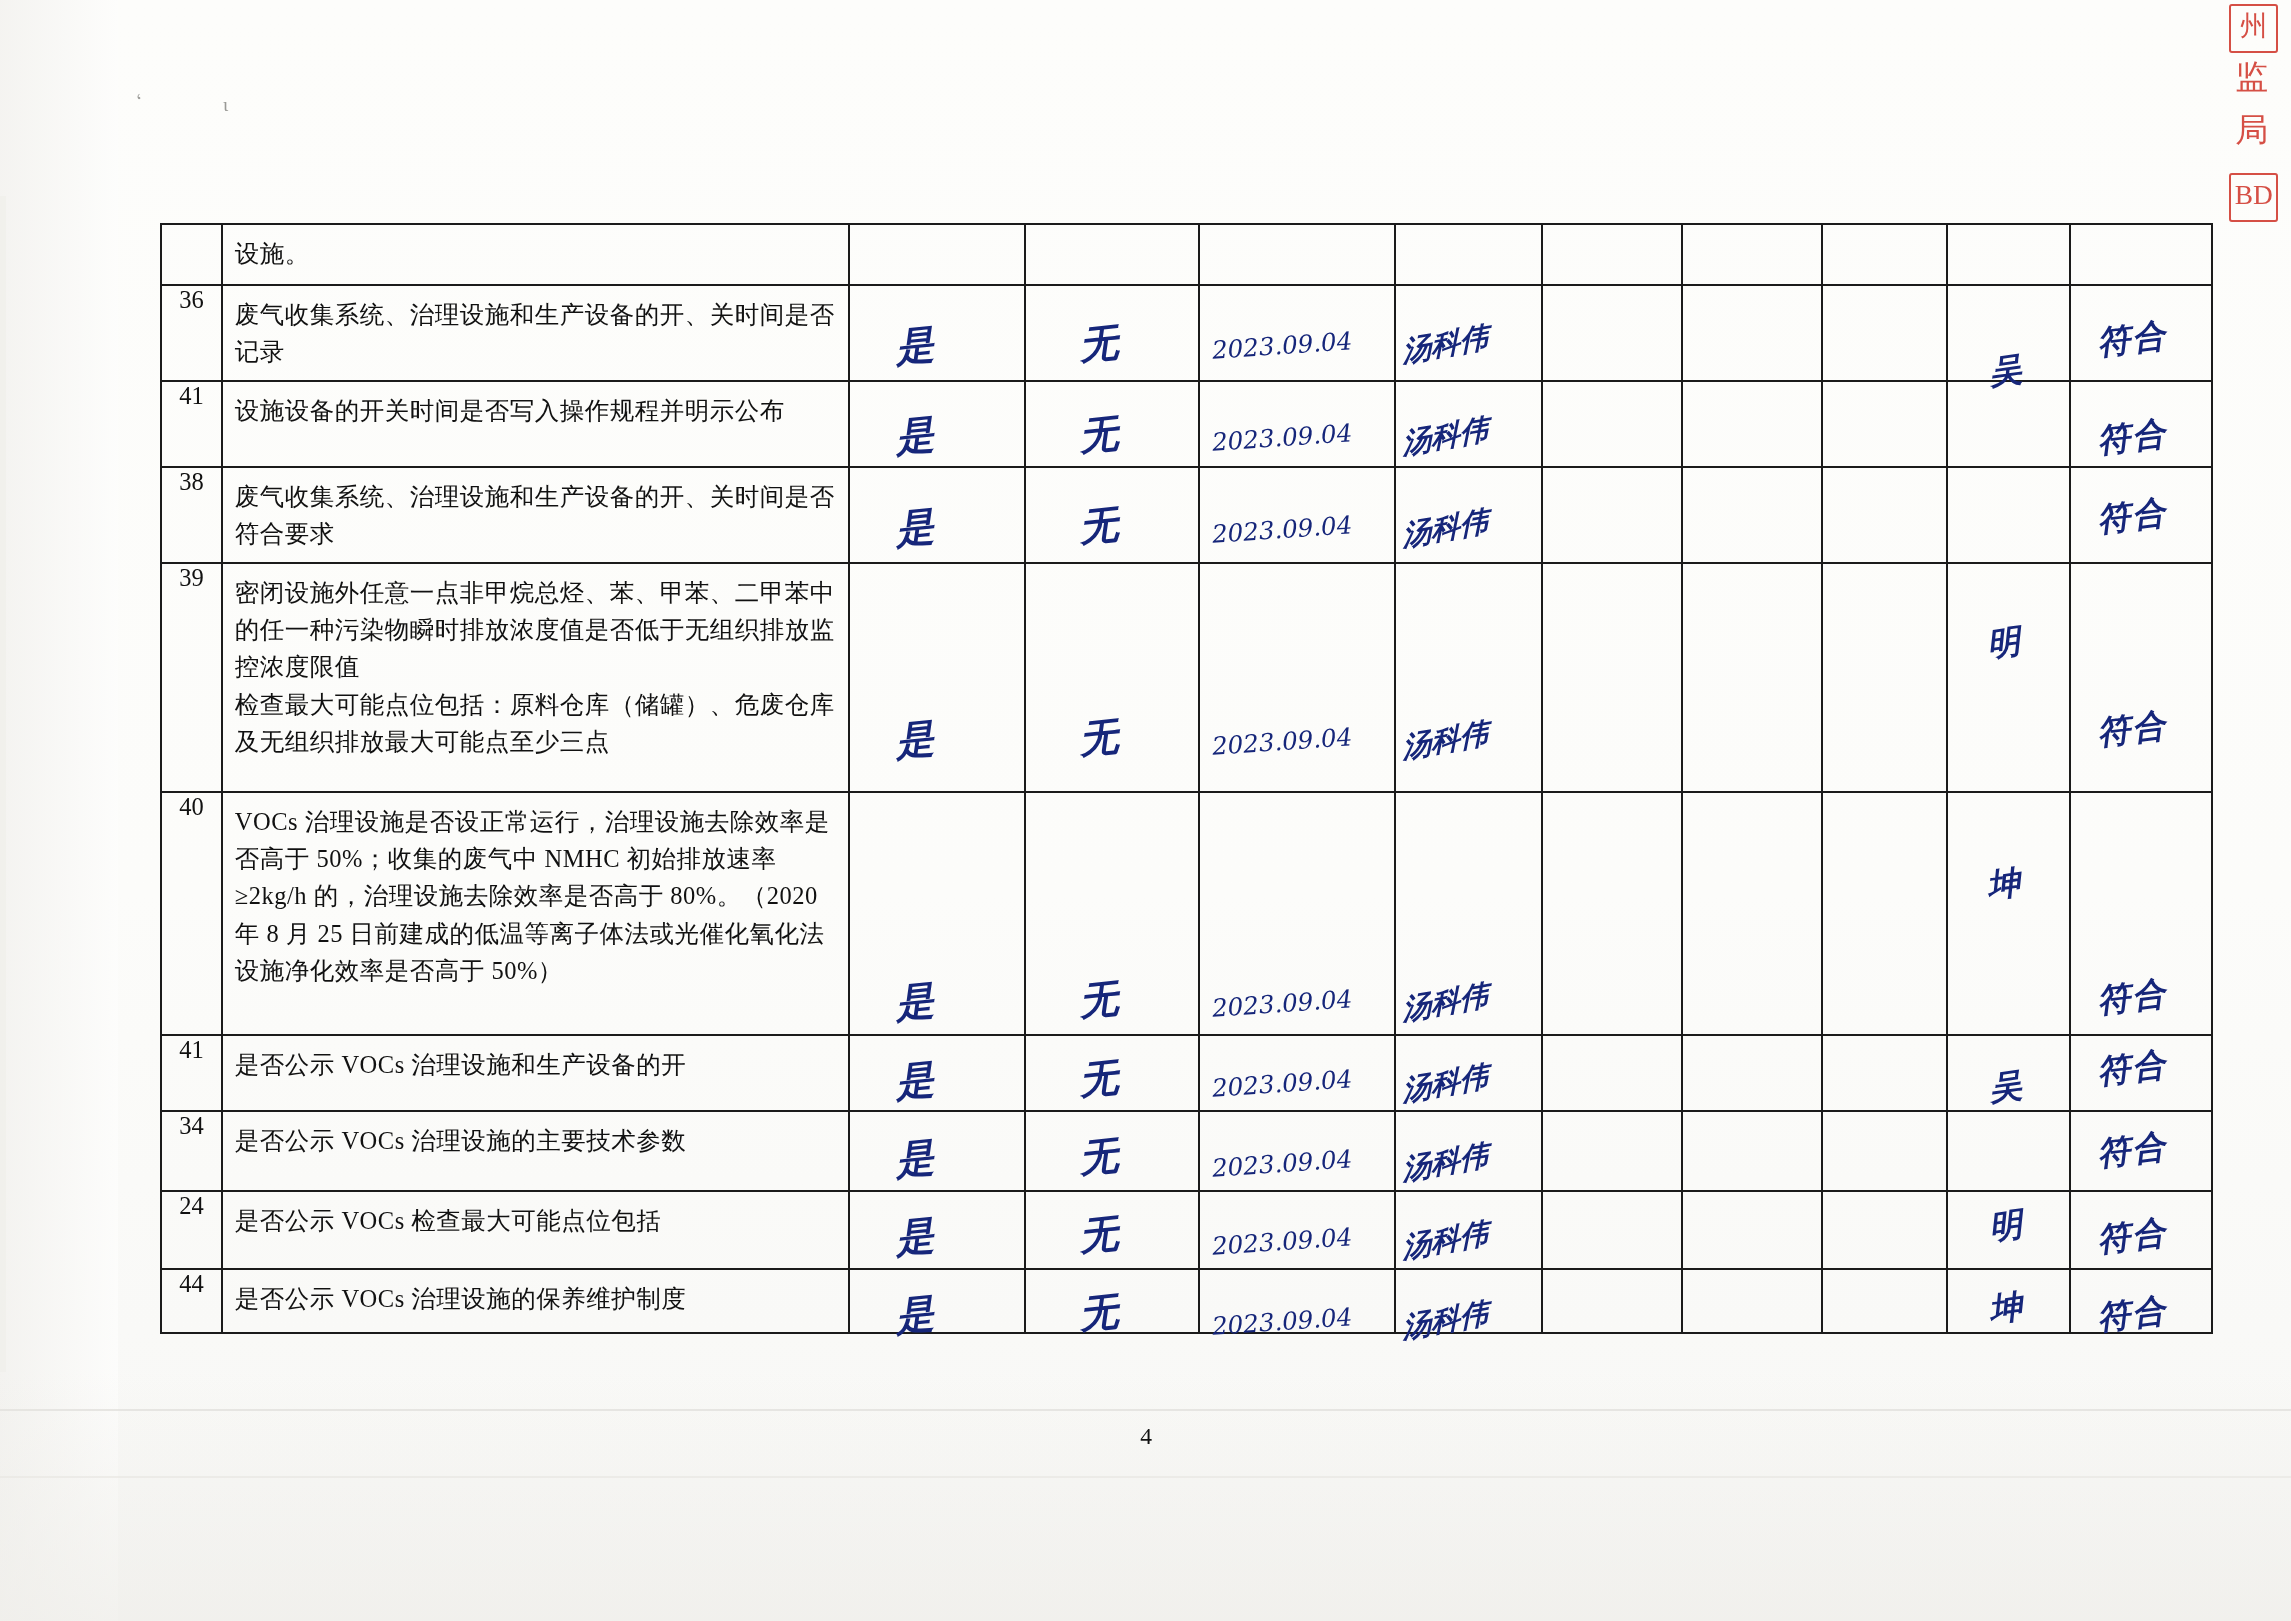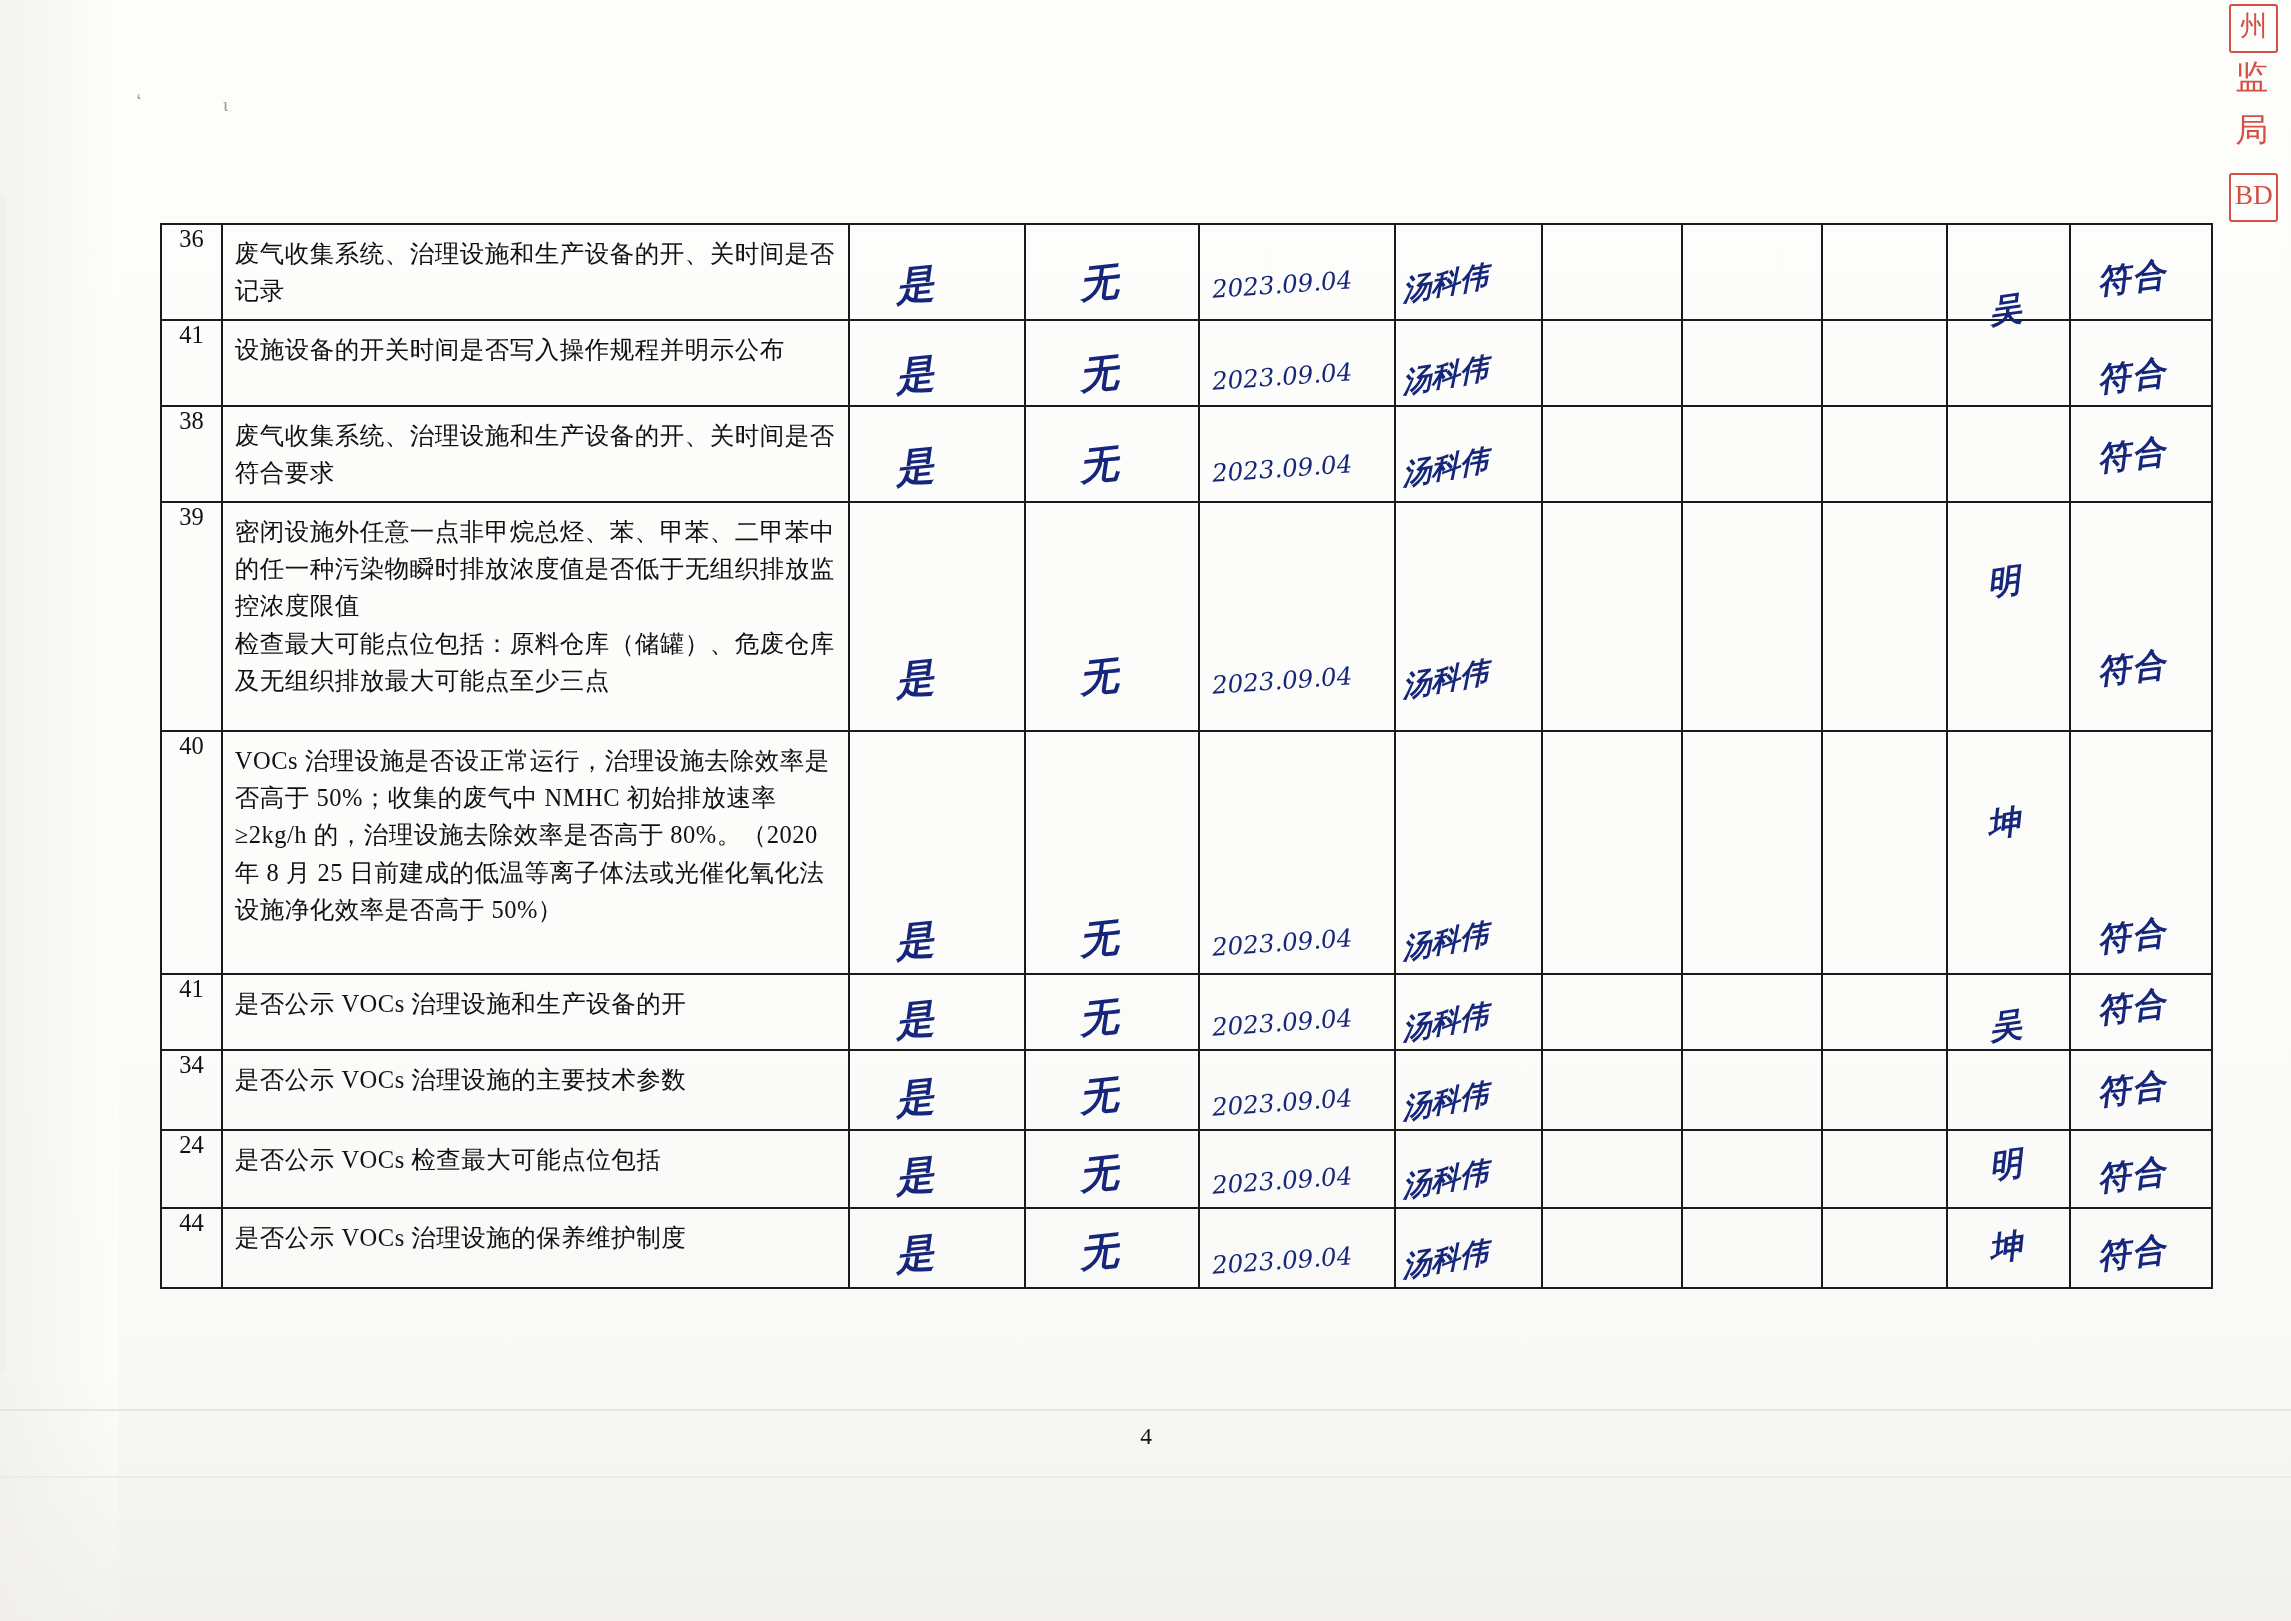--- a/index.html
+++ b/index.html
@@ -227,20 +227,37 @@
     <col class="c-date">
       <col class="c-sign">
       <col class="c-e">
       <col class="c-f">
     <col class="c-g">
       <col class="c-h">
       <col class="c-result">
   </colgroup>
 
   <tbody>
+      <tr style="height:61px;">
+    <td>
+          <div class="num-pad"></div>
+        </td>
+    <td>
+      <div class="cell-pad">设施。</div>
+    </td>
+    <td></td>
+    <td></td>
+    <td></td>
+    <td></td>
+    <td></td>
+    <td></td>
+    <td></td>
+    <td></td>
+    <td></td>
+  </tr>
 
 
   <tr style="height:90px;">
     <td>
           <div class="num-pad">36</div>
         </td>
     <td>
           <div class="cell-pad">废气收集系统、治理设施和生产设备的开、关时间是否记录</div>
         </td>
     <td>
@@ -466,21 +483,21 @@
     <td></td>
     <td></td>
     <td>
       <span class="hw hw-name" style="left:41px; top:11.8px;">明</span>
     </td>
     <td>
       <span class="hw hw-res" style="left:25.5px; top:21.6px;">符合</span>
     </td>
   </tr>
 
-  <tr style="height:80px;">
+  <tr style="height:64px;">
     <td>
           <div class="num-pad">44</div>
         </td>
     <td>
           <div class="cell-pad">是否公示 VOCs 治理设施的保养维护制度</div>
         </td>
     <td>
       <span class="hw hw-big" style="left:45px; top:17.6px;">是</span>
     </td>
     <td>

